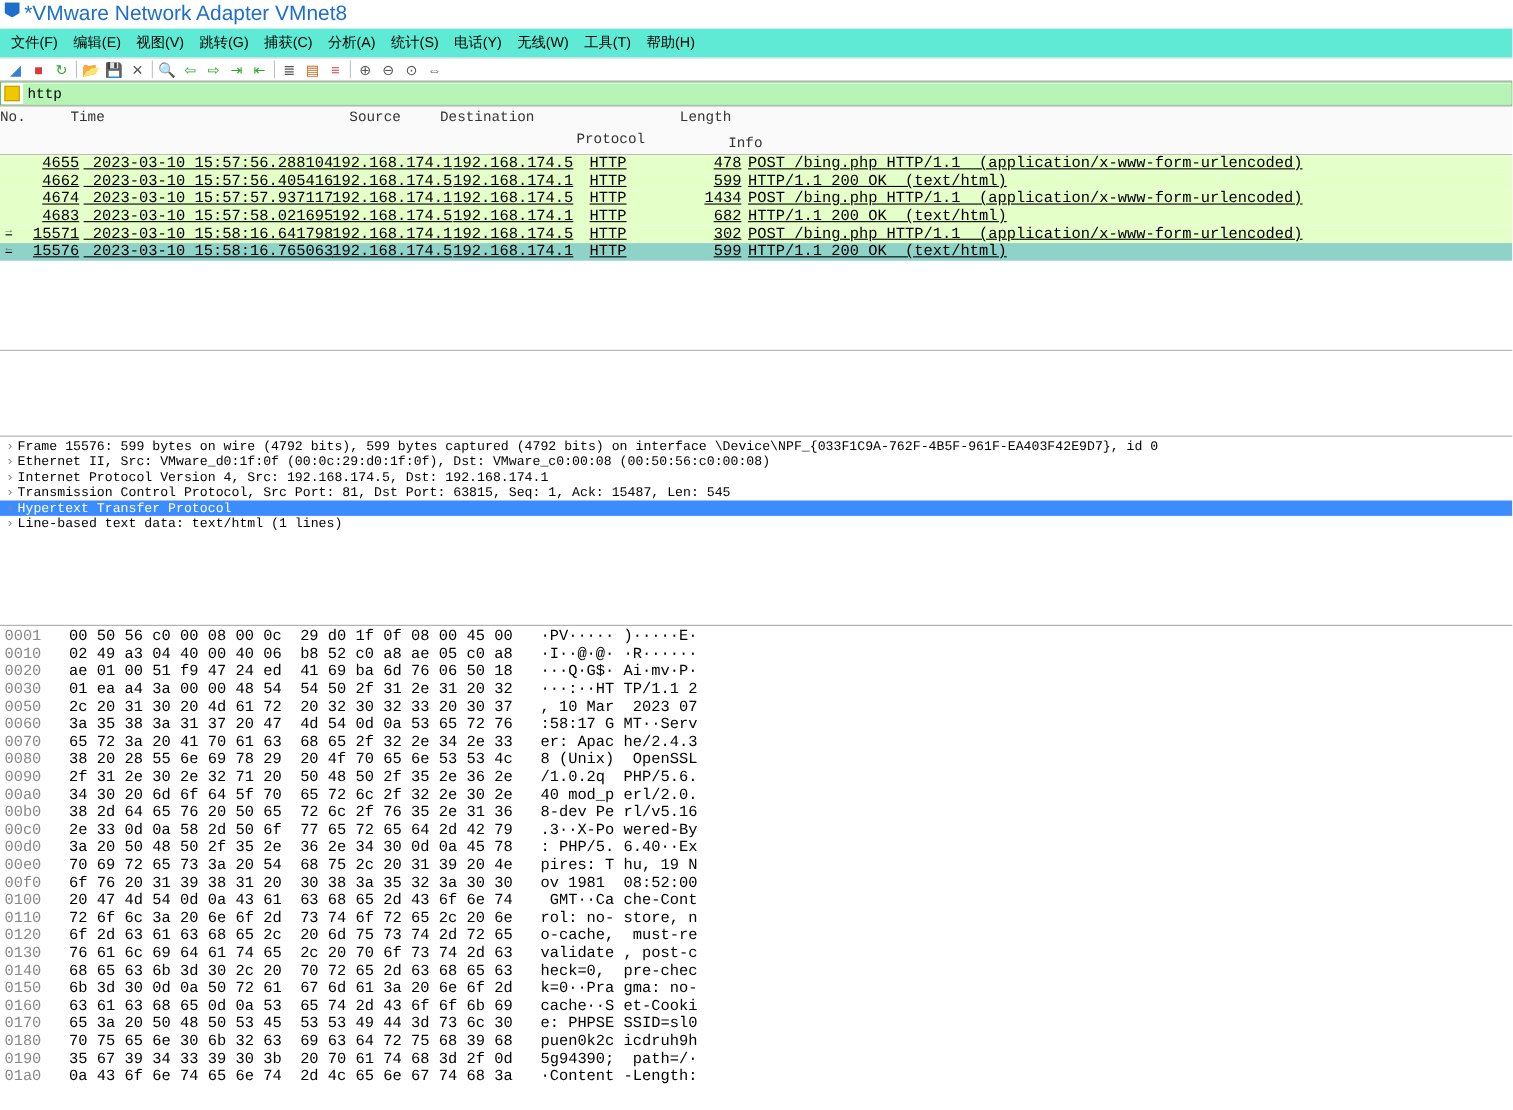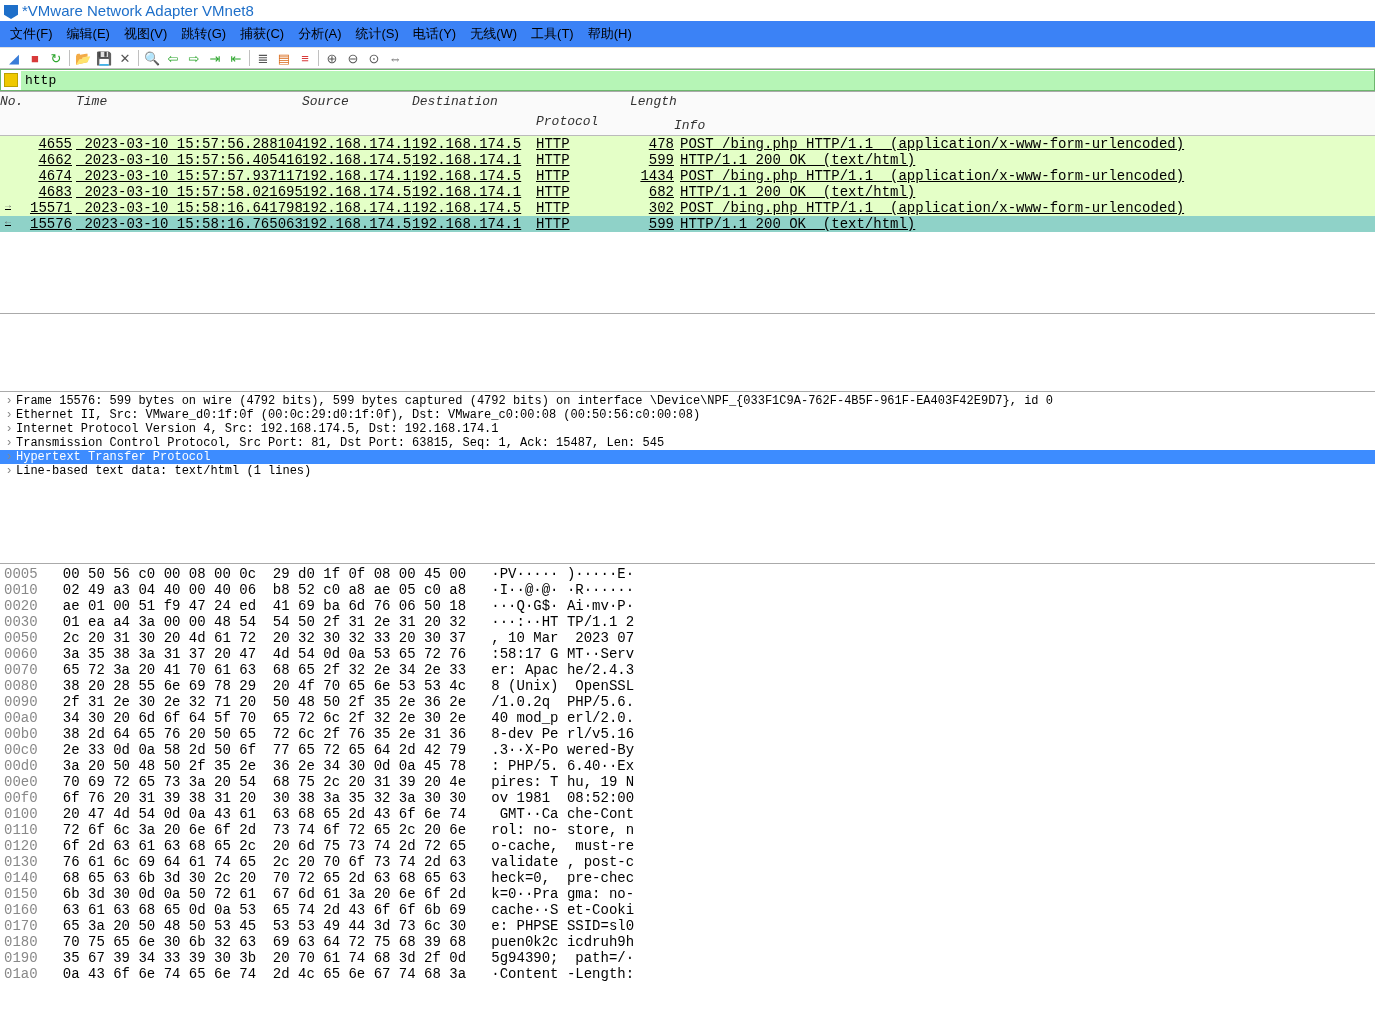--- a/index.html
+++ b/index.html
@@ -1,28 +1,28 @@
 <!DOCTYPE html>
 <html><head>
 <meta charset="utf-8">
 <style>
 * { margin: 0; padding: 0; box-sizing: border-box; }
 body { font-family: "Microsoft YaHei", Arial, sans-serif; font-size: 12px; background: #fff; color: #000; overflow: hidden; }
-.titlebar { display: flex; align-items: flex-end; padding: 2px 4px; background: #fff; color: #1e6fc9; font-size: 15px; }
+.titlebar { display: flex; align-items: flex-start; padding: 2px 4px; background: #fff; color: #1e6fc9; font-size: 19px; }
 .titlebar .logo { width: 14px; height: 14px; background: #1e6fc9; margin-right: 4px; clip-path: polygon(0 0, 100% 0, 100% 70%, 50% 100%, 0 70%); }
-.menubar { display: flex; padding: 2px 4px; gap: 2px; font-size: 13px; color: #000; background: #3b82f6; border-bottom: 1px solid #e0e0e0; }
+.menubar { display: flex; padding: 2px 4px; gap: 2px; font-size: 13px; color: #000; background: #5eead4; border-bottom: 1px solid #e0e0e0; }
 .menubar span { padding: 2px 6px; cursor: default; }
 .toolbar { display: flex; align-items: center; padding: 2px 4px; gap: 1px; border-bottom: 1px solid #c0c0c0; }
 .tb-ico { width: 16px; height: 16px; display: inline-flex; align-items: center; justify-content: center; margin: 0 2px; color: #555; font-size: 13px; }
 .tb-sep { width: 1px; height: 16px; background: #c0c0c0; margin: 0 2px; }
 .filter-row { display: flex; align-items: center; border: 1px solid #6db66d; }
 .filter-row .bm { width: 14px; height: 14px; background: #f0c800; margin: 3px; border: 1px solid #bba000; }
 .filter-row input { flex: 1; border: none; outline: none; padding: 2px 4px; font-family: "Consolas","Courier New",monospace; font-size: 13px; background: #b6f5b6; color: #000; }
 .packet-header { display: flex; background: #fafafa; border-bottom: 1px solid #bbb; font-family: "Consolas","Courier New",monospace; font-size: 13px; }
-.packet-header div { padding: 2px 16px; font-style: italic; color: #333; }
+.packet-header div { padding: 2px 4px; color: #333; }
 .packet-list { font-family: "Consolas","Courier New",monospace; font-size: 14px; border-bottom: 1px solid #aaa; height: 178px; overflow: hidden; }
 .prow { display: flex; white-space: pre; text-decoration: underline; }
 .prow.req { background: #e4ffc7; }
 .prow.sel { background: #8fd2c8; }
 .prow span.no { width: 60px; text-align: right; padding-right: 4px; }
 .prow span.time { width: 226px; }
 .prow span.src { width: 110px; }
 .prow span.dst { width: 124px; }
 .prow span.pro { width: 94px; }
 .prow span.len { width: 44px; text-align: right; }
@@ -31,21 +31,21 @@
 .details { font-family: "Consolas","Courier New",monospace; font-size: 12px; background: #fff; border-bottom: 1px solid #aaa; height: 170px; overflow: hidden; margin-top:2px; }
 .details .dline { white-space: pre; padding: 0 2px; }
 .details .dline.sel { background: #3d8cff; color: #fff; }
 .details .arr { color: #888; display: inline-block; width: 14px; text-align: center; }
 .hexview { font-family: "Consolas","Courier New",monospace; font-size: 14px; padding: 2px 4px; overflow: hidden; }
 .hexrow { white-space: pre; }
 .hexrow .off { color: #888; }
 
 .hcol-no { width: 60px; }
 .hcol-time { width: 226px; }
-.hcol-src { width: 110px; }
+.hcol-src { width: 110px; text-align: center; }
 .hcol-dst { width: 124px; }
 .hcol-pro { width: 94px; margin-top: 20px; }
 .hcol-len { width: 44px; }
 .hcol-inf { flex: 1; margin-top: 24px; }
 .list-wrap { border-top: 1px solid #aaa; }
 .spacer { height: 78px; background:#fff; border-bottom:1px solid #aaa; }
 </style>
 </head>
 <body>
 
@@ -123,21 +123,21 @@
 <div class="details" id="details">
     <div class="dline"><span class="arr">›</span>Frame 15576: 599 bytes on wire (4792 bits), 599 bytes captured (4792 bits) on interface \Device\NPF_{033F1C9A-762F-4B5F-961F-EA403F42E9D7}, id 0</div>
     <div class="dline"><span class="arr">›</span>Ethernet II, Src: VMware_d0:1f:0f (00:0c:29:d0:1f:0f), Dst: VMware_c0:00:08 (00:50:56:c0:00:08)</div>
     <div class="dline"><span class="arr">›</span>Internet Protocol Version 4, Src: 192.168.174.5, Dst: 192.168.174.1</div>
     <div class="dline"><span class="arr">›</span>Transmission Control Protocol, Src Port: 81, Dst Port: 63815, Seq: 1, Ack: 15487, Len: 545</div>
     <div class="dline sel"><span class="arr">›</span>Hypertext Transfer Protocol</div>
     <div class="dline"><span class="arr">›</span>Line-based text data: text/html (1 lines)</div>
   </div>
 
 <div class="hexview" id="hexview">
-    <div class="hexrow"><span class="off">0005</span>   00 50 56 c0 00 08 00 0c  29 d0 1f 0f 08 00 45 00   ·PV····· )·····E·</div>
+    <div class="hexrow"><span class="off">0001</span>   00 50 56 c0 00 08 00 0c  29 d0 1f 0f 08 00 45 00   ·PV····· )·····E·</div>
     <div class="hexrow"><span class="off">0010</span>   02 49 a3 04 40 00 40 06  b8 52 c0 a8 ae 05 c0 a8   ·I··@·@· ·R······</div>
     <div class="hexrow"><span class="off">0020</span>   ae 01 00 51 f9 47 24 ed  41 69 ba 6d 76 06 50 18   ···Q·G$· Ai·mv·P·</div>
     <div class="hexrow"><span class="off">0030</span>   01 ea a4 3a 00 00 48 54  54 50 2f 31 2e 31 20 32   ···:··HT TP/1.1 2</div>
     <div class="hexrow"><span class="off">0050</span>   2c 20 31 30 20 4d 61 72  20 32 30 32 33 20 30 37   , 10 Mar  2023 07</div>
     <div class="hexrow"><span class="off">0060</span>   3a 35 38 3a 31 37 20 47  4d 54 0d 0a 53 65 72 76   :58:17 G MT··Serv</div>
     <div class="hexrow"><span class="off">0070</span>   65 72 3a 20 41 70 61 63  68 65 2f 32 2e 34 2e 33   er: Apac he/2.4.3</div>
     <div class="hexrow"><span class="off">0080</span>   38 20 28 55 6e 69 78 29  20 4f 70 65 6e 53 53 4c   8 (Unix)  OpenSSL</div>
     <div class="hexrow"><span class="off">0090</span>   2f 31 2e 30 2e 32 71 20  50 48 50 2f 35 2e 36 2e   /1.0.2q  PHP/5.6.</div>
     <div class="hexrow"><span class="off">00a0</span>   34 30 20 6d 6f 64 5f 70  65 72 6c 2f 32 2e 30 2e   40 mod_p erl/2.0.</div>
     <div class="hexrow"><span class="off">00b0</span>   38 2d 64 65 76 20 50 65  72 6c 2f 76 35 2e 31 36   8-dev Pe rl/v5.16</div>

